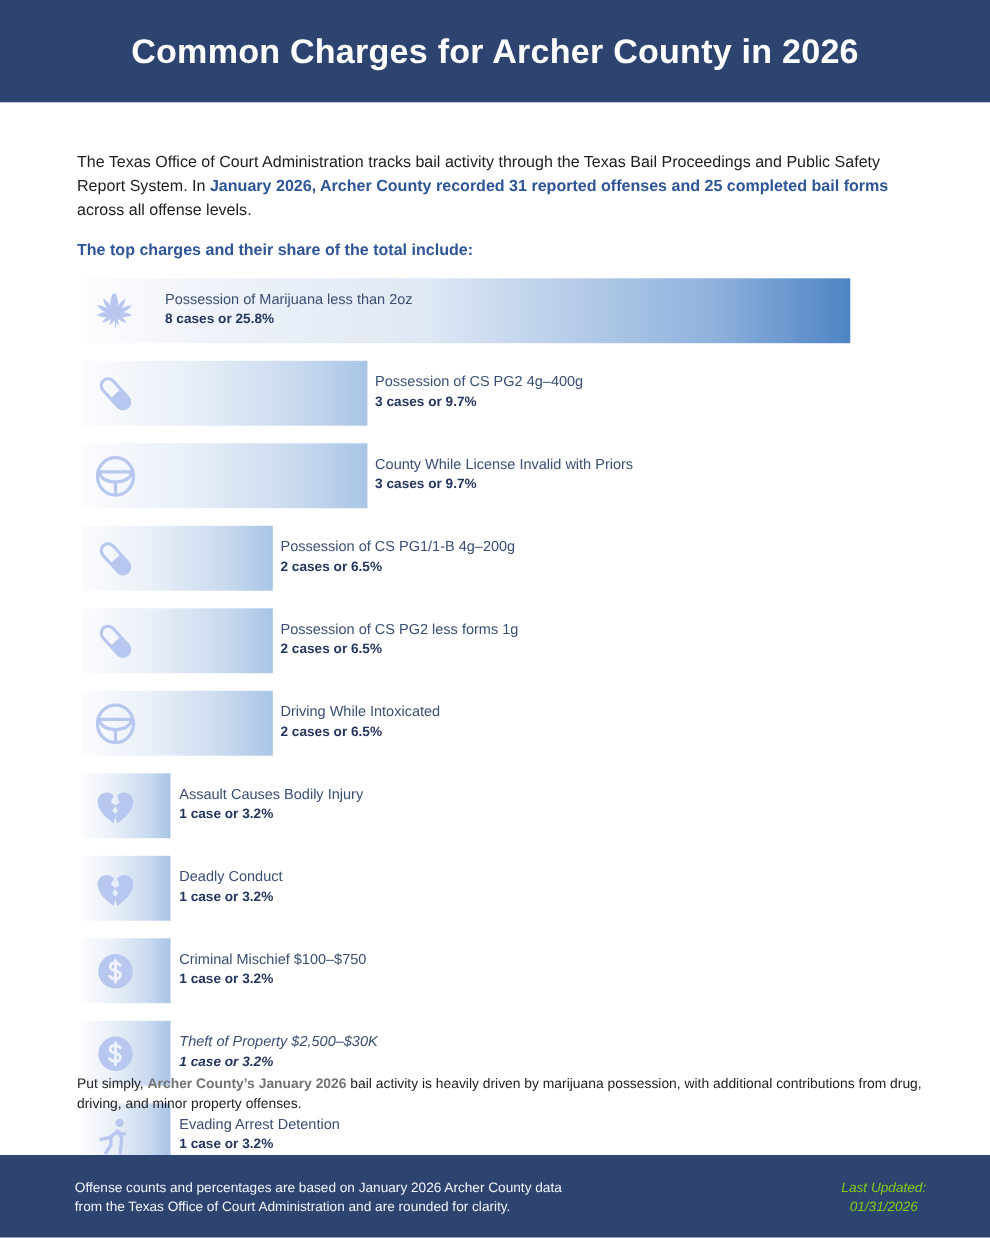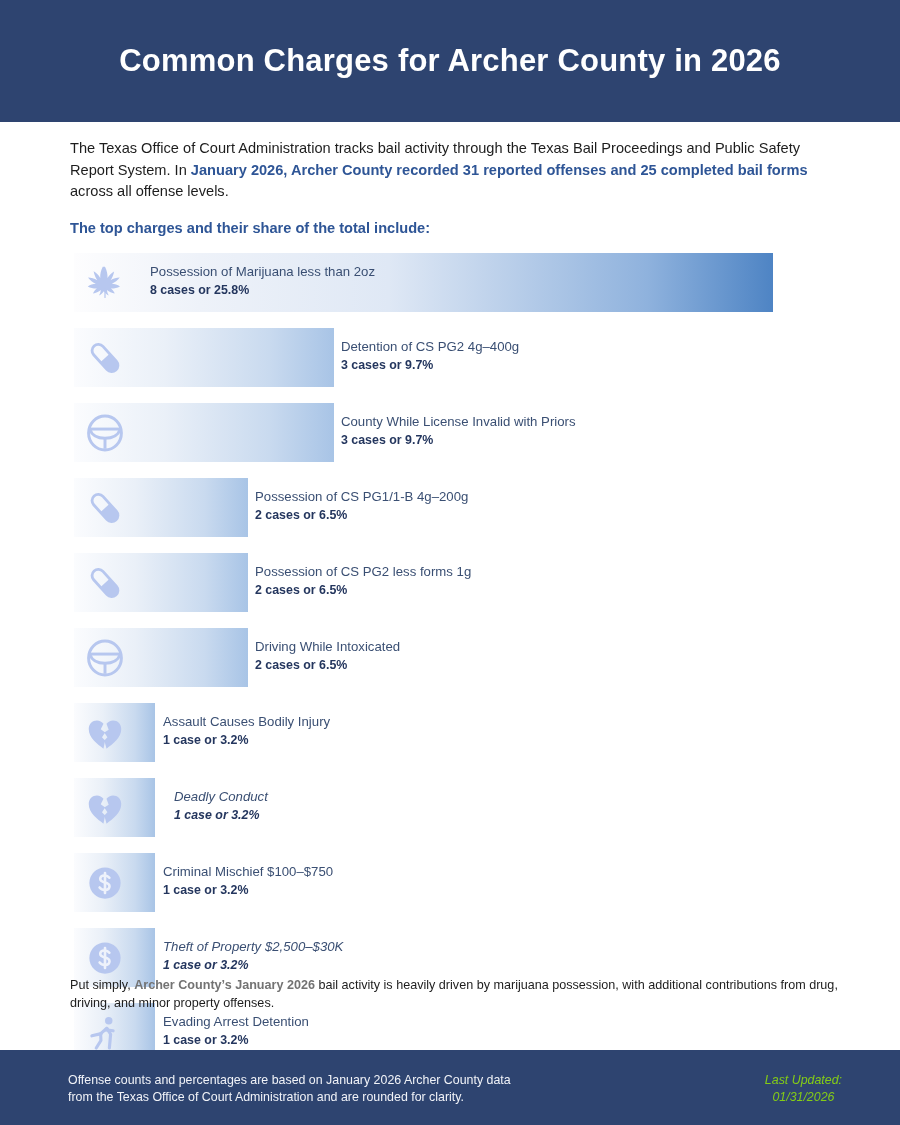--- a/index.html
+++ b/index.html
@@ -19,21 +19,21 @@
     height: 1125px;
     background: #ffffff;
   }
 
   
   .header {
     position: absolute;
     left: 0;
     top: 0;
     width: 900px;
-    height: 122px;
+    height: 93px;
     background: #2e4470;
     display: flex;
     align-items: center;
     justify-content: center;
   }
   .header-title {
     color: #ffffff;
     font-size: 31px;
     font-weight: bold;
     letter-spacing: 0.2px;
@@ -199,21 +199,21 @@
         <div class="bar bar-short" style="width: 260px;"></div>
         <div class="icon-wrap">
           <svg width="40" height="40" viewBox="0 0 64 64" aria-hidden="true">
             <g transform="rotate(-42 32 32)">
               <rect x="22" y="6" width="20" height="52" rx="10" fill="none" stroke="#b7c7ef" stroke-width="4.5"></rect>
               <path d="M22 32h20v16a10 10 0 0 1-10 10 10 10 0 0 1-10-10z" fill="#b7c7ef"></path>
             </g>
           </svg>
         </div>
         <div class="row-text" style="left: 267px;">
-          <div class="row-label">Detention of CS PG2 4g–400g</div>
+          <div class="row-label">Possession of CS PG2 4g–400g</div>
           <div class="row-value">3 cases or 9.7%</div>
         </div>
       </div>
       <div class="row">
         <div class="bar bar-short" style="width: 260px;"></div>
         <div class="icon-wrap">
           <svg width="42" height="42" viewBox="0 0 64 64" aria-hidden="true">
             <g fill="none" stroke="#b7c7ef" stroke-width="4.5">
               <ellipse cx="32" cy="32" rx="25" ry="26"></ellipse>
               <path d="M8 26h48"></path>
@@ -292,21 +292,21 @@
       <div class="row">
         <div class="bar bar-short" style="width: 81px;"></div>
         <div class="icon-wrap">
           <svg width="40" height="40" viewBox="0 0 64 64" aria-hidden="true">
             <g fill="#b7c7ef">
               <path d="M29.5 57C20 49.5 6 40 6 25.5 6 17.5 12 12 19 12c4.6 0 8 2 10.6 5.2l-4.4 8.6 7 5.4-5 7.4 5 5.2-2.7 13.2z"></path>
               <path d="M34.5 57c9.5-7.5 23.5-17 23.5-31.5C58 17.5 52 12 45 12c-4.6 0-8 2-10.6 5.2l3.5 9.6-7.1 4.4 5.1 7.4-5 5.2 3.6 13.2z"></path>
             </g>
           </svg>
         </div>
-        <div class="row-text" style="left: 100px; font-style: italic;">
+        <div class="row-text" style="left: 89px;">
           <div class="row-label">Deadly Conduct</div>
           <div class="row-value">1 case or 3.2%</div>
         </div>
       </div>
       <div class="row">
         <div class="bar bar-short" style="width: 81px;"></div>
         <div class="icon-wrap">
           <svg width="40" height="40" viewBox="0 0 64 64" aria-hidden="true">
             <circle cx="32" cy="32" r="25" fill="#b7c7ef"></circle>
             <g fill="none" stroke="#eef2fb" stroke-width="4.2" stroke-linecap="round">

